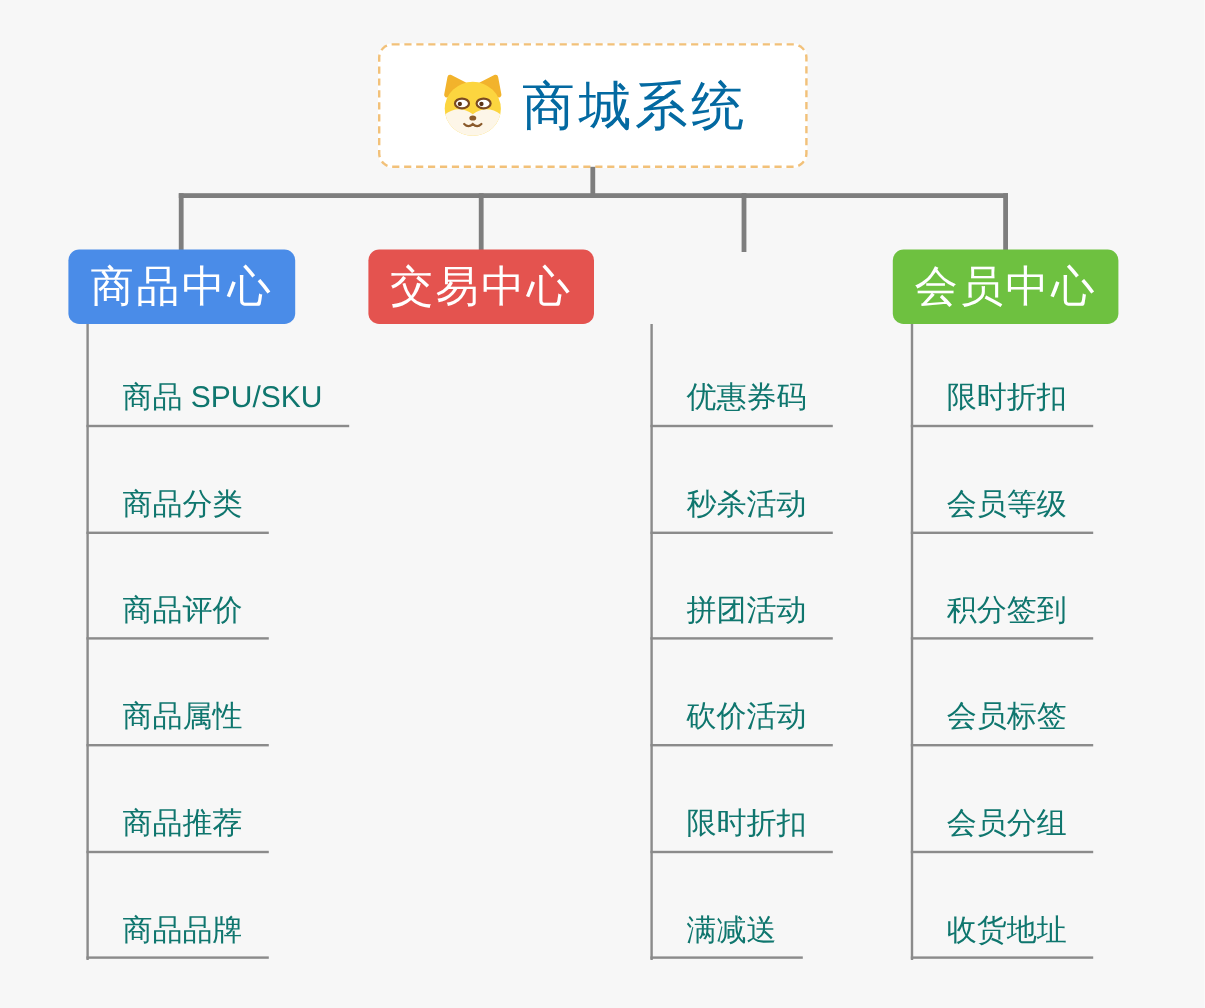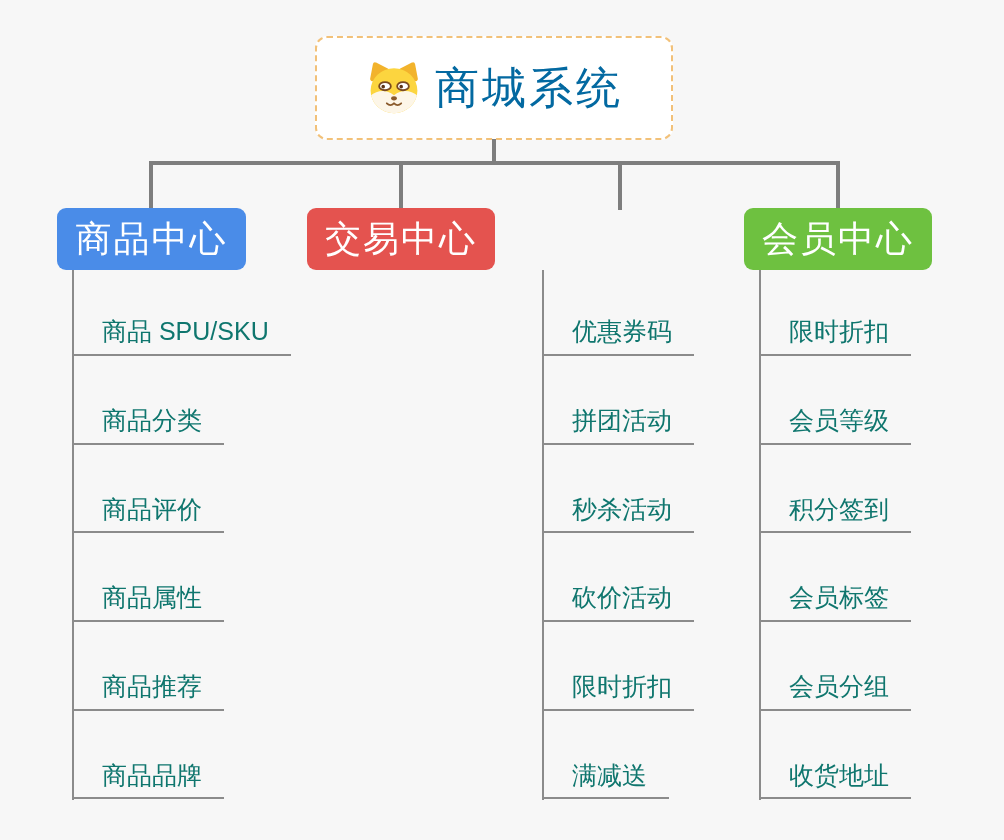--- a/index.html
+++ b/index.html
@@ -118,24 +118,24 @@
         <span class="item-label">商品品牌</span>
       </div>
   </div>
 
 
   <div class="column col-2">
     <div class="item">
         <span class="item-label">优惠券码</span>
       </div>
     <div class="item">
-        <span class="item-label">拼团活动</span>
+        <span class="item-label">秒杀活动</span>
       </div>
     <div class="item">
-        <span class="item-label">秒杀活动</span>
+        <span class="item-label">拼团活动</span>
       </div>
     <div class="item">
         <span class="item-label">砍价活动</span>
       </div>
     <div class="item">
         <span class="item-label">限时折扣</span>
       </div>
     <div class="item">
         <span class="item-label">满减送</span>
       </div>

